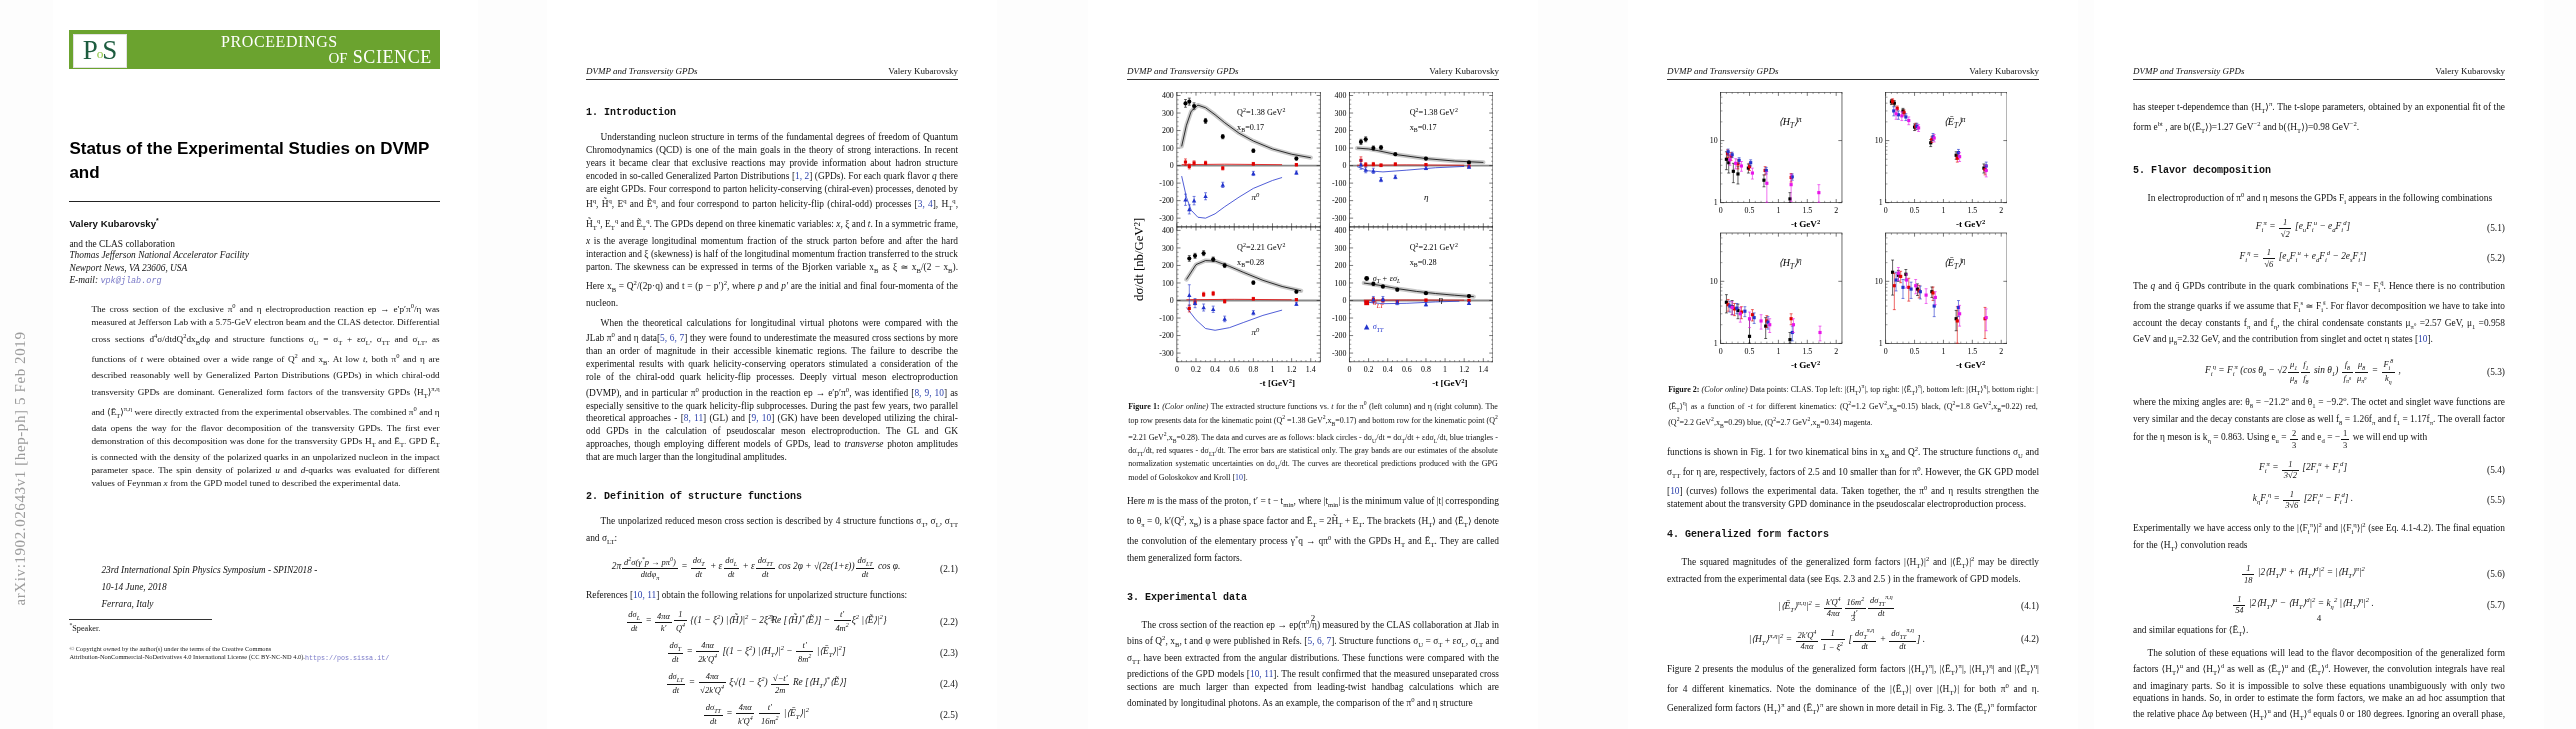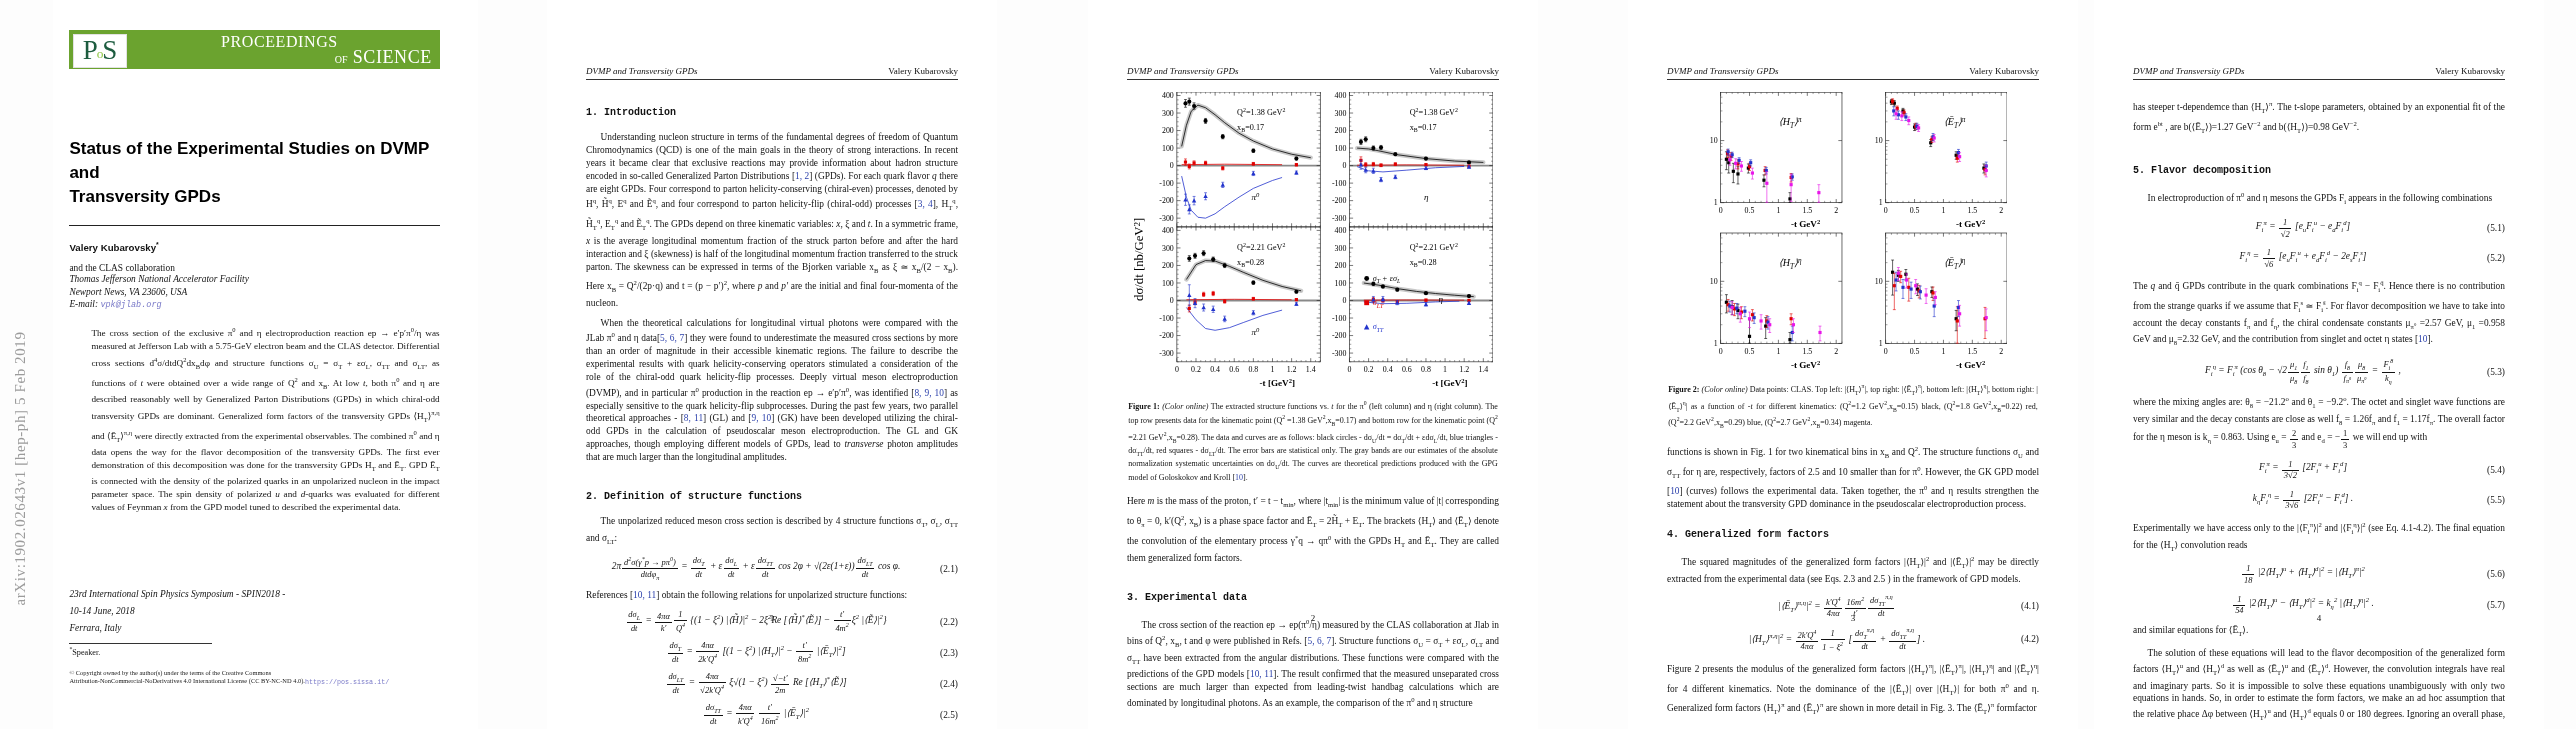--- a/index.html
+++ b/index.html
@@ -24,33 +24,33 @@
   .pos-banner{margin-top:30px;width:371px;height:39px;background:var(--banner-green);
               display:flex;align-items:stretch;}
   .pos-logo{width:52px;height:32px;background:#ffffff;margin:3.6px 0 3.6px 3.6px;border:0.6px solid #e2e2e2;
             display:flex;align-items:center;justify-content:center;
             font-family:"Liberation Serif",serif;}
   .pos-logo .lp,.pos-logo .ls{font-size:27px;color:var(--logo-dark-green);line-height:1;}
   .pos-logo .lo{font-size:13.4px;color:var(--logo-light-green);line-height:1;margin:6px -1.2px 0 -1.2px;}
   .banner-text{flex:1;color:#ffffff;text-align:right;padding:3.6px 8.5px 0 0;line-height:1.0;}
   .banner-line1{font-size:16px;letter-spacing:0.6px;text-align:center;}
   .banner-line2{font-size:18px;letter-spacing:0.6px;margin-top:-1.2px;}
-  .banner-line2 .of{font-size:10px;letter-spacing:0;margin-top:36px;}
+  .banner-line2 .of{font-size:15px;letter-spacing:0;margin-top:36px;}
   .tp-title{margin-top:68px;font-family:"Liberation Sans",sans-serif;font-weight:bold;
             font-size:17px;line-height:24px;color:#000;}
   .tp-rule{margin-top:16px;border-bottom:1px solid #222;width:371px;}
   .tp-author{margin-top:14.6px;font-family:"Liberation Sans",sans-serif;font-weight:bold;font-size:9.7px;}
   .tp-collab{margin-top:10px;font-size:9.4px;}
   .tp-affil{font-style:italic;font-size:9.4px;line-height:12.8px;}
   .tp-email-row{font-size:9.4px;margin-top:0.6px;}
   .tp-email-label{font-style:italic;}
   .tp-email{font-family:"Liberation Mono",monospace;font-size:8.5px;color:var(--email-purple);
             text-decoration:none;font-style:italic;}
   .tp-abstract{margin:13.4px 22px 0 22px;font-size:9.2px;line-height:13px;text-align:justify;}
-  .tp-conf{margin-top:72px;font-style:italic;font-size:9.4px;line-height:17px;}
+  .tp-conf{margin-top:72px;font-style:italic;font-size:9.4px;line-height:17px;margin-left:32px;}
   .tp-footrule{margin-top:6px;width:143px;border-bottom:0.6px solid #333;}
   .tp-speaker{margin-top:2.4px;font-size:8.2px;}
   .tp-copy{margin-top:12px;display:flex;justify-content:flex-start;align-items:flex-end;}
   .tp-copy-left{font-size:6.4px;line-height:8.5px;color:#222;}
   .tp-copy-url{font-family:"Liberation Mono",monospace;font-size:6.7px;color:var(--email-purple);
                text-decoration:none;}
 
   
   .rh{display:flex;justify-content:space-between;font-size:9px;border-bottom:0.8px solid #333;
       padding-bottom:3px;gap:12px;}
@@ -96,21 +96,20 @@
             <span class="ls">S</span>
         </div>
         <div class="banner-text">
           <div class="banner-line1">PROCEEDINGS</div>
           <div class="banner-line2"><span class="of">OF</span> <span>SCIENCE</span></div>
         </div>
       </div>
 
       <div class="tp-title">
         <div>Status of the Experimental Studies on DVMP and</div>
-        <div>Transversity GPDs</div>
       </div>
       <div class="tp-rule"></div>
 
       <div class="tp-author">Valery Kubarovsky<sup>*</sup></div>
       <div class="tp-collab">and the CLAS collaboration</div>
       <div class="tp-affil">Thomas Jefferson National Accelerator Facility</div>
       <div class="tp-affil">Newport News, VA 23606, USA</div>
       <div class="tp-email-row">
         <span class="tp-email-label">E-mail:</span>
         <a class="tp-email" href="#">vpk@jlab.org</a>

